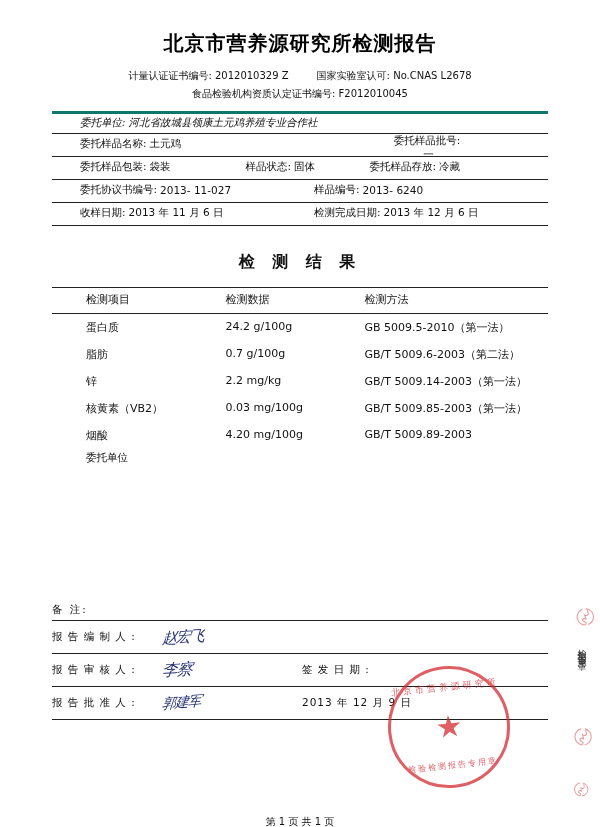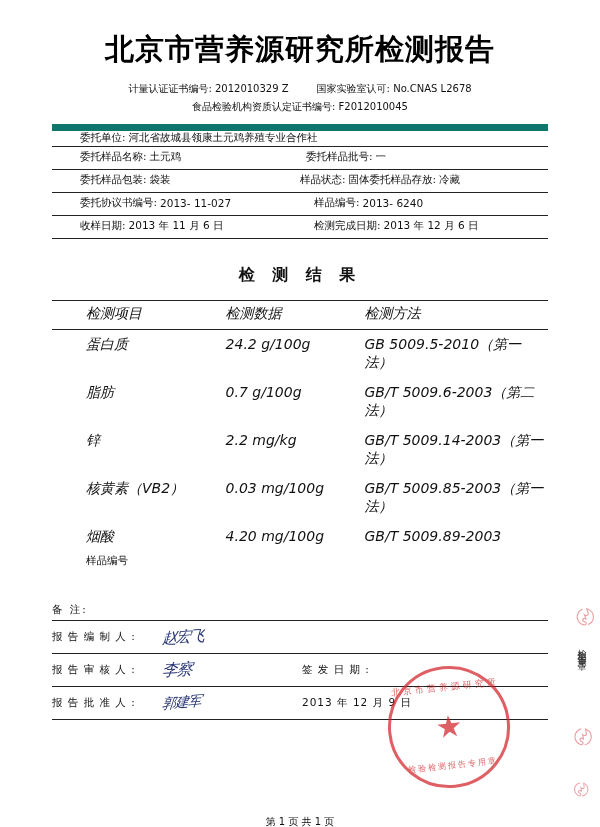--- a/index.html
+++ b/index.html
@@ -16,21 +16,21 @@
   .page {
     position: relative;
     width: 600px;
     height: 827px;
     padding: 0;
   }
 
   
   .title {
     text-align: center;
-    font-size: 29px;
+    font-size: 20px;
     font-weight: bold;
     letter-spacing: 1px;
     margin-top: 30px;
     color: #000;
     font-family: "DejaVu Sans", "Liberation Sans", sans-serif;
   }
 
   .cert-line {
     margin-top: 12px;
     display: flex;
@@ -50,56 +50,55 @@
   .info {
     margin: 10px 52px 0 52px;
     font-size: 10.5px;
   }
   .info-row {
     display: flex;
     align-items: flex-end;
     height: 23px;
     border-bottom: 1px solid #222;
   }
-  .info-row.first { border-top: 7px solid #0f766e; }
+  .info-row.first { border-top: 3px solid #0f766e; font-style: italic; }
   .cell {
     display: flex;
     align-items: center;
     height: 100%;
     padding-bottom: 2px;
     white-space: nowrap;
     overflow: hidden;
   }
   .cell .lbl { color: #111; }
   .cell .val { color: #111; margin-left: 3px; }
   .c-full { flex: 1 1 auto; padding-left: 28px; }
   .c-half { flex: 1 1 50%; }
-  .c-half.right { padding-left: 6px; }
+  .c-half.right { padding-left: 6px; flex-direction: column; }
   .c-left-pad { padding-left: 28px; }
   .c-q1 { flex: 0 0 39%; padding-left: 28px; }
-  .c-q2 { flex: 0 0 25%; justify-content: flex-end; }
+  .c-q2 { flex: 0 0 25%; }
   .c-q3 { flex: 1 1 auto; }
   .c-mid { flex: 0 0 50%; padding-left: 14px; }
 
   
   .results-title {
     text-align: center;
     font-size: 16px;
     font-weight: bold;
     letter-spacing: 6px;
     margin-top: 26px;
   }
 
   
   .rtable {
     margin: 14px 52px 0 52px;
     width: calc(100% - 104px);
     border-collapse: collapse;
-    font-size: 14px;
-    font-style: italic;
+    font-size: 11px;
   }
   .rtable thead th {
     font-weight: normal;
     text-align: left;
     padding: 4px 0 6px 0;
     border-bottom: 1px solid #222;
   }
   .rtable thead tr.topline th { border-top: 1px solid #222; }
   .rtable td {
     padding: 6px 0;
@@ -326,21 +325,21 @@
         <td class="col-method">GB/T 5009.85-2003（第一法）</td>
       </tr>
       <tr>
         <td class="col-item">烟酸</td>
         <td class="col-data">4.20 mg/100g</td>
         <td class="col-method">GB/T 5009.89-2003</td>
       </tr>
     </tbody>
   </table>
 
-  <div class="blank-note" style="margin-left:52px;">样品编号</div>
+  <div class="blank-note" style="margin-left:52px;">委托单位</div>
 
   <div class="bottom">
 
     <div class="remark-row">
       <span class="lbl">备 注:</span>
       <span class="val"></span>
     </div>
 
     <div class="sign-row">
       <span class="sign-label">报 告 编 制 人 :</span>

